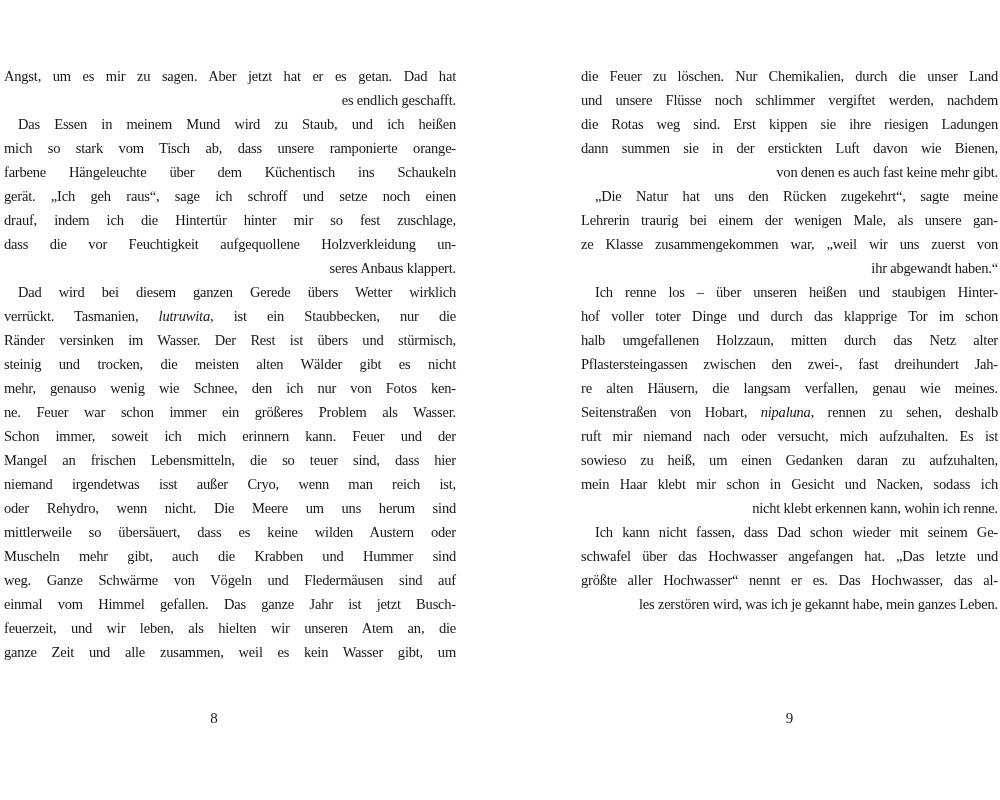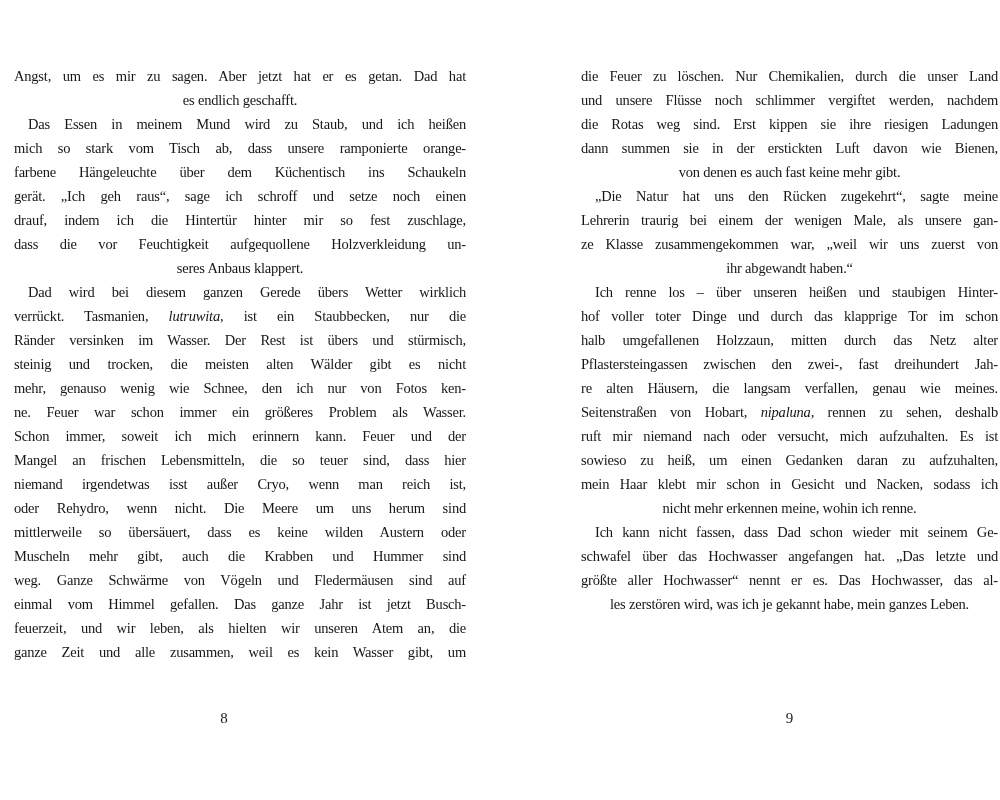--- a/index.html
+++ b/index.html
@@ -9,28 +9,28 @@
     overflow: hidden;
   }
   .spread {
     position: relative;
     width: 1000px; height: 800px;
     font-family: "Liberation Serif", "DejaVu Serif", serif;
     color: #161616;
     background: #ffffff;
   }
   .page { position: absolute; top: 64px; }
-  .page-left  { left: 14px;   width: 452px; }
+  .page-left  { left: 4px;   width: 452px; }
   .page-right { left: 581px; width: 417px; }
   .line {
     font-size: 14.5px;
     letter-spacing: -0.2px;
     line-height: 24px;
     height: 24px;
-    text-align: center;
+    text-align: right;
   }
   .line.just {
     text-align: justify;
     text-align-last: justify;
   }
   .line.end { white-space: nowrap; }
   .line.indent { text-indent: 14px; }
   .page-number {
     position: absolute;
     top: 646px; left: 0;
@@ -91,21 +91,21 @@
         <div class="line end"><span>ihr abgewandt haben.“</span></div>
         <div class="line just indent"><span>Ich renne los – über unseren heißen und staubigen Hinter-</span></div>
         <div class="line just"><span>hof voller toter Dinge und durch das klapprige Tor im schon</span></div>
         <div class="line just"><span>halb umgefallenen Holzzaun, mitten durch das Netz alter</span></div>
         <div class="line just"><span>Pflastersteingassen zwischen den zwei-, fast dreihundert Jah-</span></div>
         <div class="line just"><span>re alten Häusern, die langsam verfallen, genau wie meines.</span></div>
         <div class="line just"><span>Seitenstraßen von Hobart, </span><i>nipaluna</i><span>, rennen zu sehen, deshalb</span></div>
         <div class="line just"><span>ruft mir niemand nach oder versucht, mich aufzuhalten. Es ist</span></div>
         <div class="line just"><span>sowieso zu heiß, um einen Gedanken daran zu aufzuhalten,</span></div>
         <div class="line just"><span>mein Haar klebt mir schon in Gesicht und Nacken, sodass ich</span></div>
-        <div class="line end"><span>nicht mehr erkennen meine, wohin ich renne.</span></div>
+        <div class="line end"><span>nicht klebt erkennen kann, wohin ich renne.</span></div>
         <div class="line just indent"><span>Ich kann nicht fassen, dass Dad schon wieder mit seinem Ge-</span></div>
         <div class="line just"><span>schwafel über das Hochwasser angefangen hat. „Das letzte und</span></div>
         <div class="line just"><span>größte aller Hochwasser“ nennt er es. Das Hochwasser, das al-</span></div>
         <div class="line end"><span>les zerstören wird, was ich je gekannt habe, mein ganzes Leben.</span></div>
       </div>
     <div class="page-number">9</div>
   </section>
 
 </div>
 

